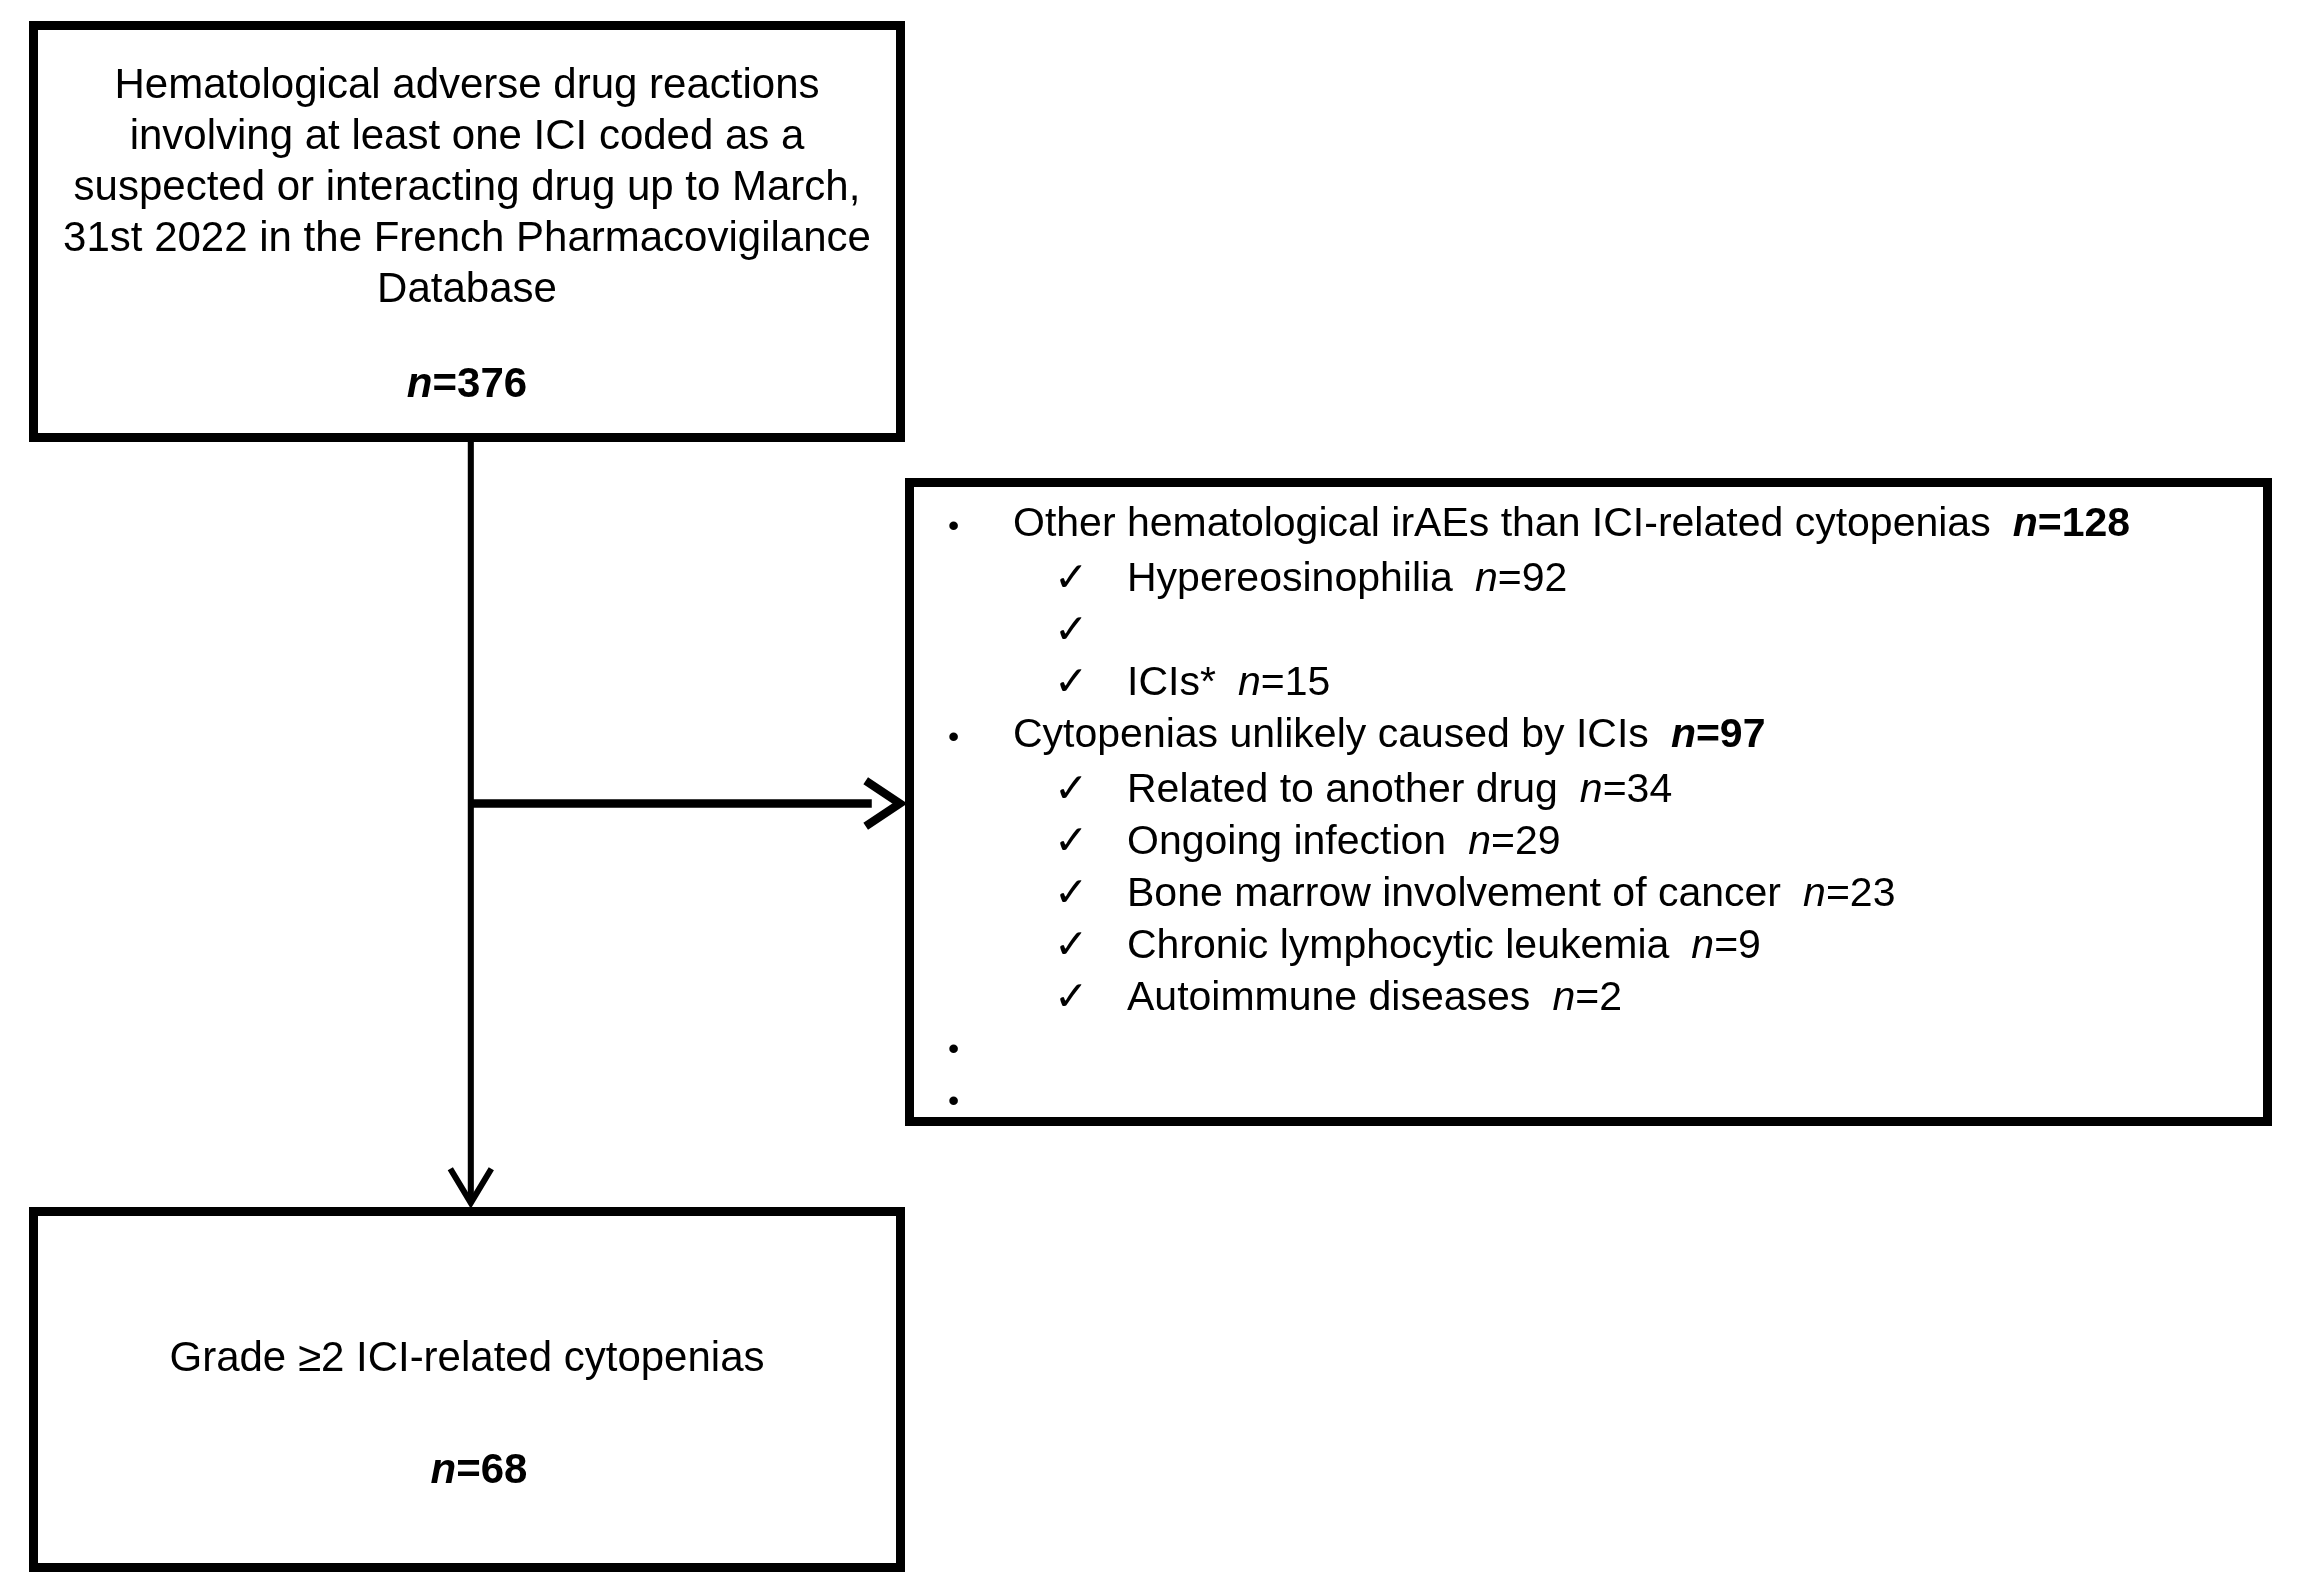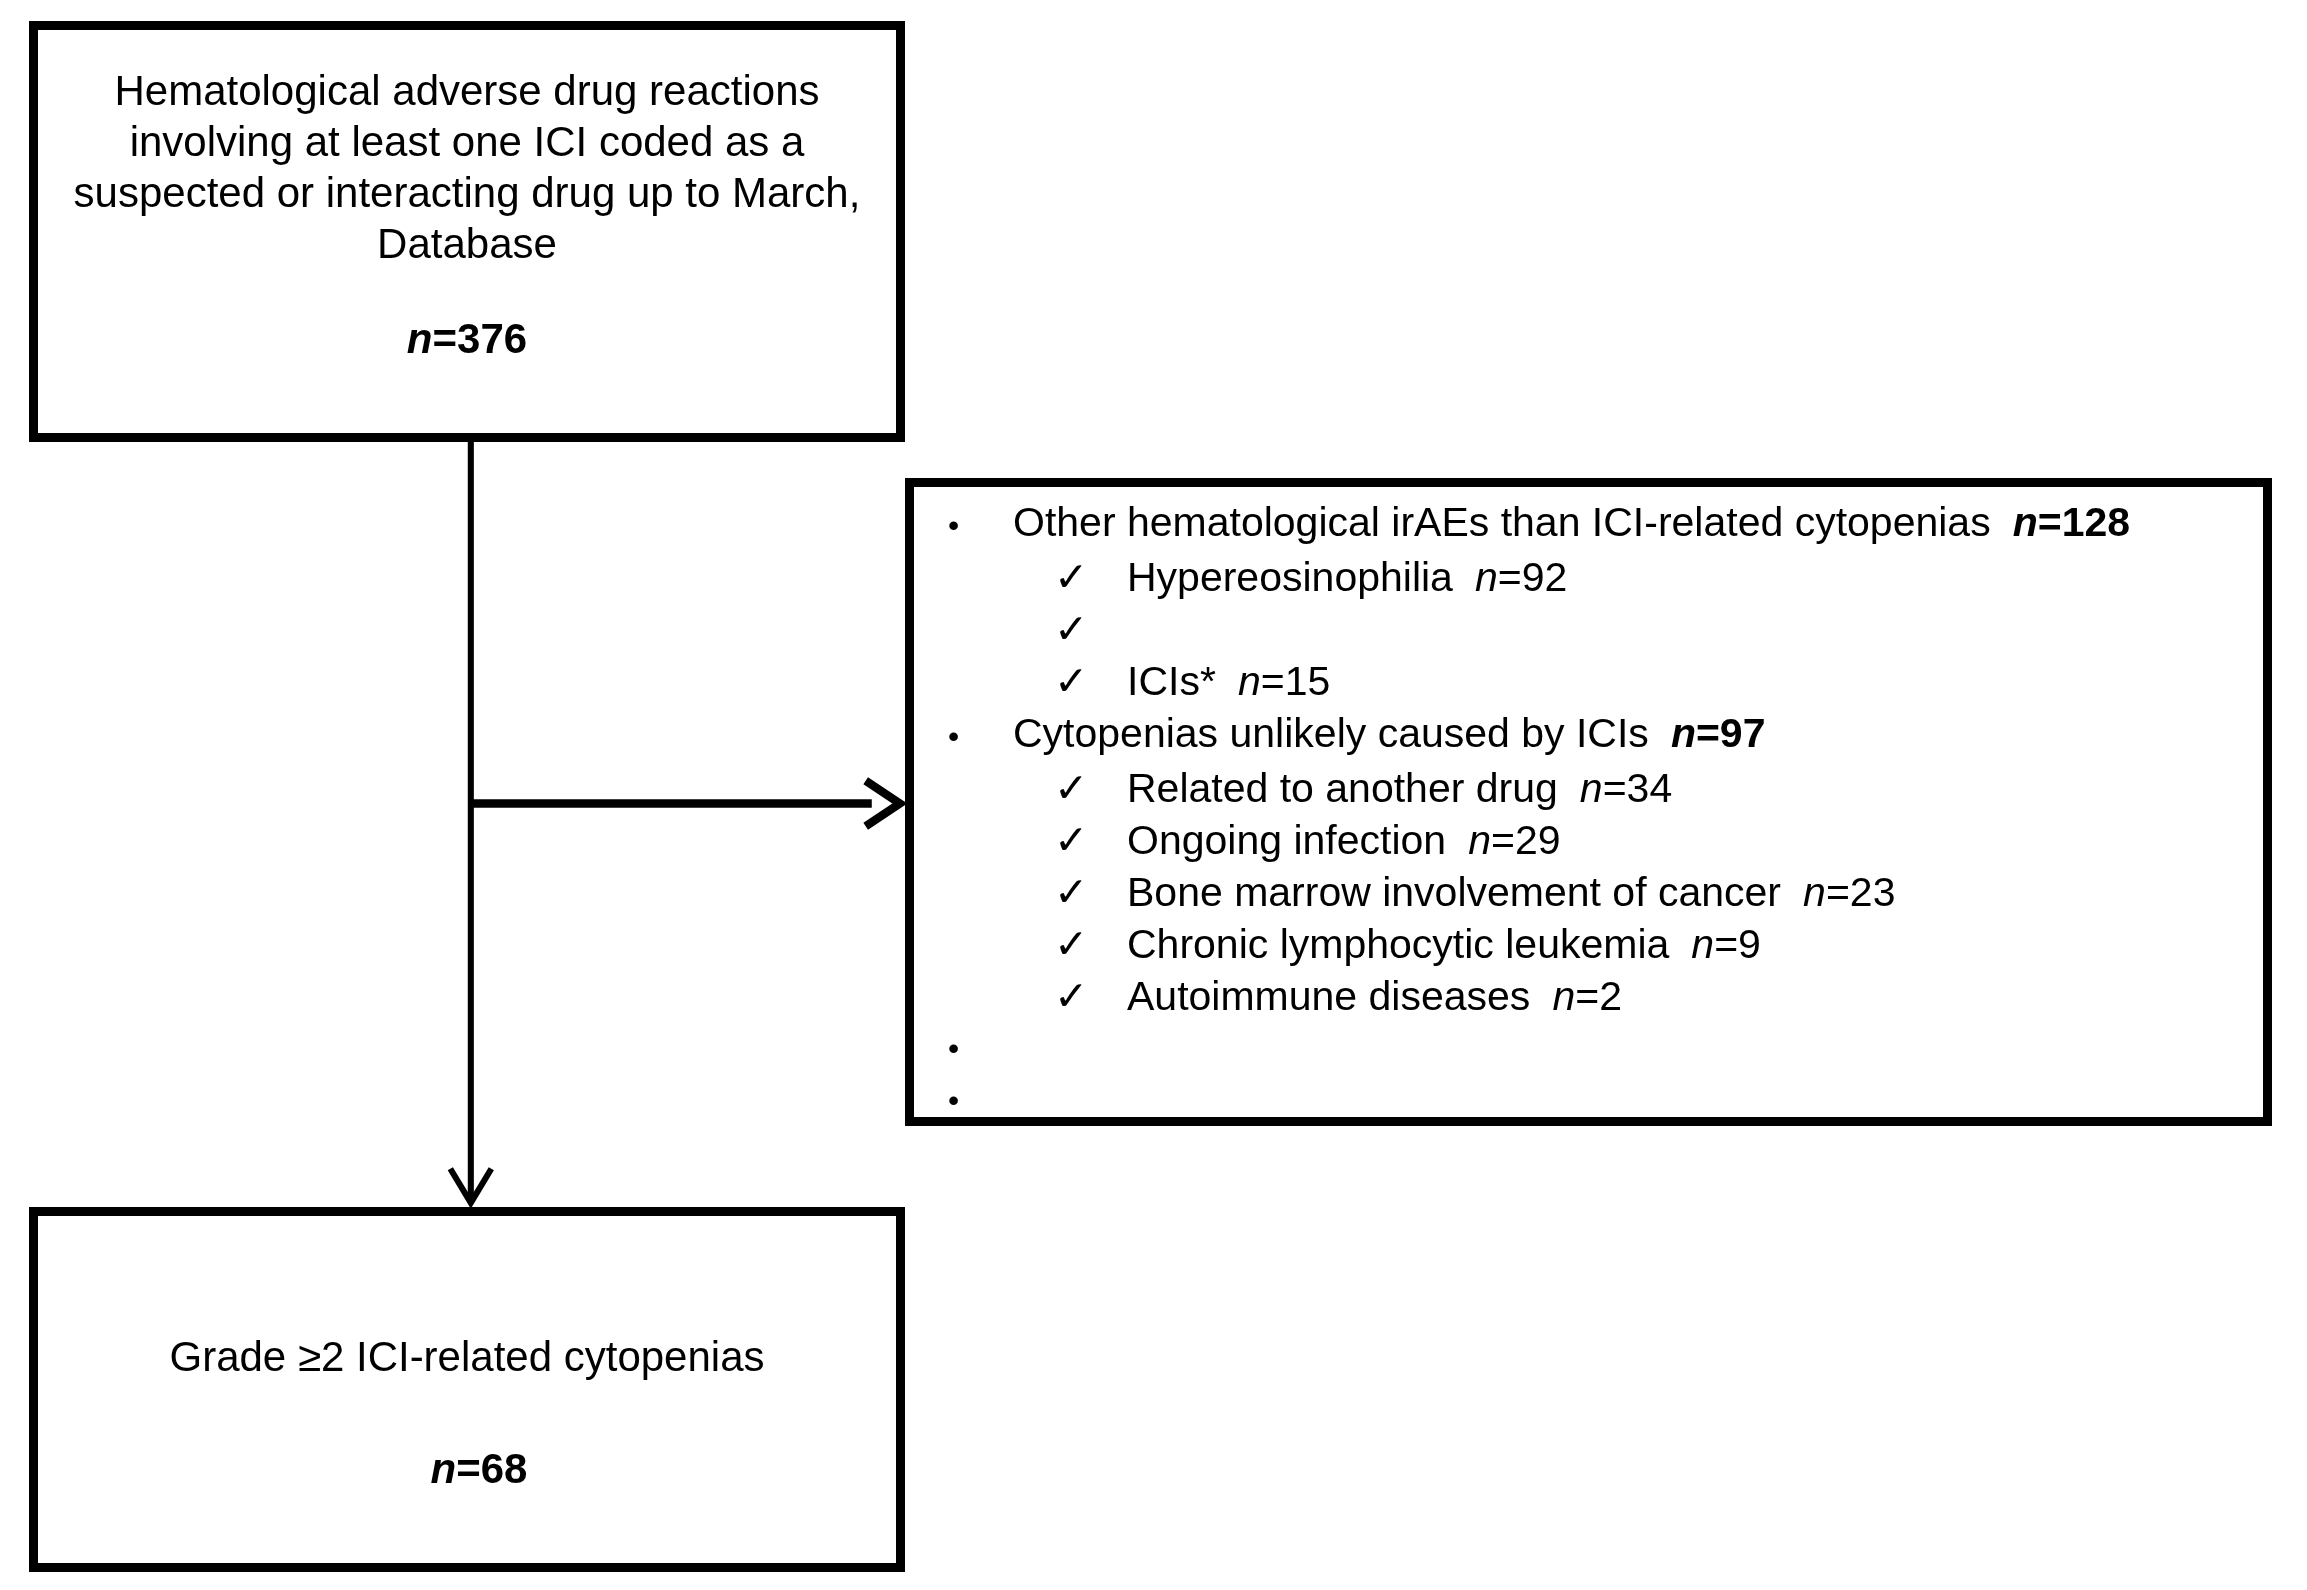--- a/index.html
+++ b/index.html
@@ -19,21 +19,21 @@
     background: #ffffff;
   }
   
   .source-box {
     left: 29px; top: 21px;
     width: 876px; height: 421px;
     text-align: center;
     font-size: 42px;
     line-height: 51px;
   }
-  .source-box .para { margin-top: 35px; }
+  .source-box .para { margin-top: 28px; }
   .source-box .n-line { margin-top: 44px; }
   
   .exclusion-box {
     left: 905px; top: 478px;
     width: 1367px; height: 648px;
     font-size: 41px;
     line-height: 52px;
     padding-top: 9px;
   }
   .item { display: flex; align-items: baseline; }
@@ -80,20 +80,21 @@
       <line x1="620" y1="1058" x2="1148" y2="1058" stroke="#000000" stroke-width="11"></line>
       <path d="M 1140 1028 L 1185 1058 L 1140 1088" fill="none" stroke="#000000" stroke-width="11"></path>
     </g>
   </svg>
 
   <div class="box source-box">
     <div class="para">
       <div>Hematological adverse drug reactions</div>
       <div>involving at least one ICI coded as a</div>
       <div>suspected or interacting drug up to March,</div>
+      <div>31st 2022 in the French Pharmacovigilance</div>
       <div>Database</div>
     </div>
     <div class="n-line">
       <span class="nsym">n</span><span>=376</span>
     </div>
   </div>
 
   <div class="box exclusion-box">
 
   <div class="item level1">

